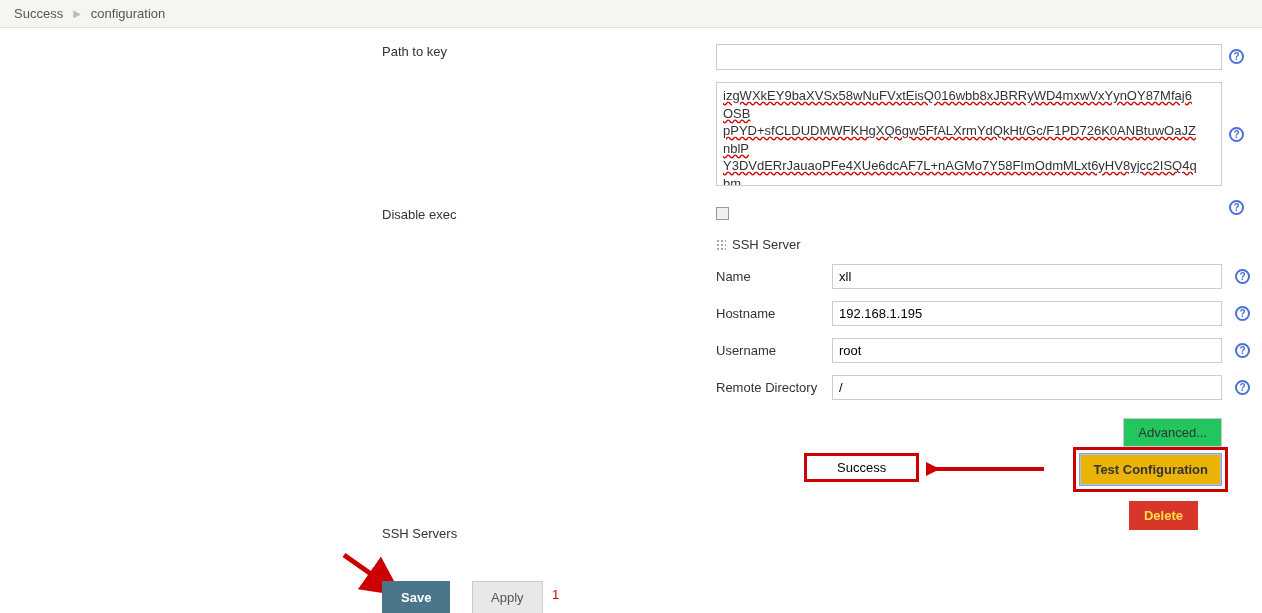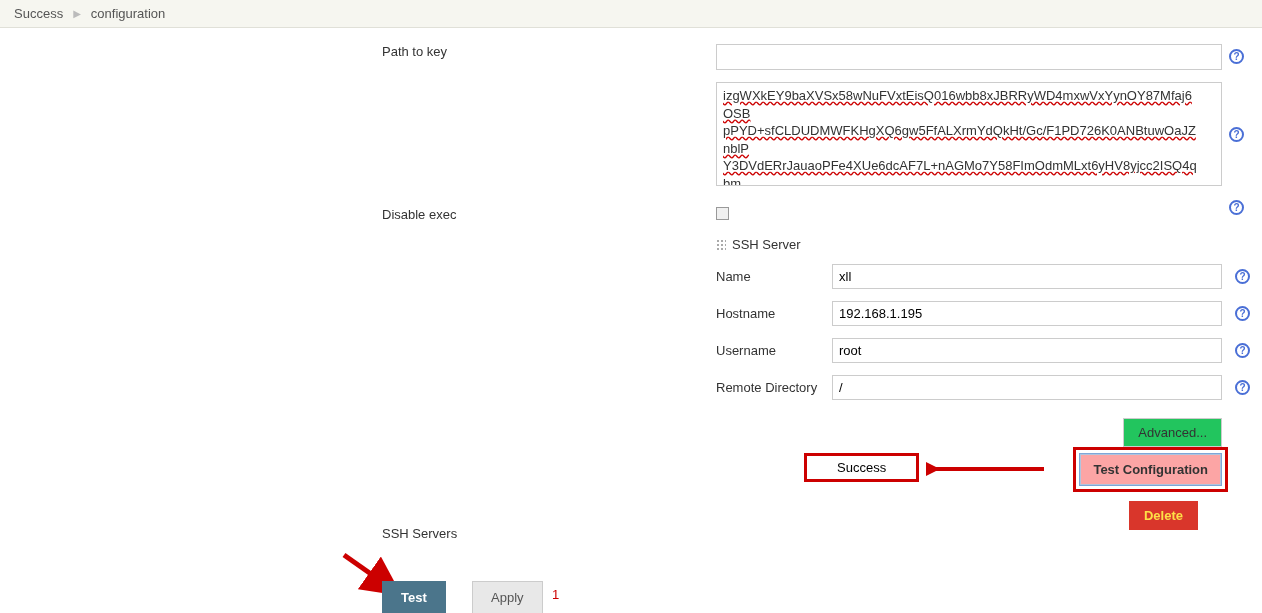--- a/index.html
+++ b/index.html
@@ -25,21 +25,21 @@
   .sub-row .sub-lbl { width: 116px; flex-shrink: 0; }
   .sub-row input.text { flex: 1; }
   .sub-row .help { top: 10px; right: -28px; }
   .btn { display: inline-flex; align-items: center; justify-content: center; border: 1px solid #ccc; background: #22c55e; padding: 6px 14px; font-size: 13px; color: #333; cursor: pointer; }
   .btn-primary { background: #4b758b; color: #fff; border-color: #4b758b; font-weight: bold; }
   .btn-danger { background: #d9362b; color: #fde047; border-color: #d9362b; font-weight: bold; }
   .btn-adv { float: right; margin-top: 12px; }
   .action-row { position: relative; height: 54px; }
   .success-box { position: absolute; left: 88px; top: 6px; border: 3px solid #c00; padding: 4px 30px; color: #000; font-size: 13px; }
   .test-box { position: absolute; right: -6px; top: 0px; border: 3px solid #c00; padding: 4px; }
-  .test-btn { background: #fca5a5; border: 1px solid #b0c4de; outline: 1px solid #7ea6d8; padding: 7px 12px; color: #333; font-weight: bold; font-size: 13px; cursor: pointer; }
+  .test-btn { background: #eab308; border: 1px solid #b0c4de; outline: 1px solid #7ea6d8; padding: 7px 12px; color: #333; font-weight: bold; font-size: 13px; cursor: pointer; }
   .arrow-right { position: absolute; left: 210px; top: 8px; }
   .arrow-svg-left { width: 120px; height: 28px; }
   .delete-row { position: relative; height: 40px; }
   .delete-row .btn-danger { position: absolute; right: 24px; top: 0; }
   .bottom-bar { height: 60px; position: relative; margin-top: 20px; }
   .bottom-bar .save-btn { position: absolute; left: 382px; top: 14px; padding: 8px 18px; }
   .bottom-bar .apply-btn { position: absolute; left: 472px; top: 14px; padding: 8px 18px; background: #e8e8e8; color: #555; }
   .bottom-bar .anno { position: absolute; left: 552px; top: 20px; color: #c00; font-size: 13px; }
   .save-arrow { position: absolute; left: 338px; top: -18px; }
   .row-path .in-col input { height: 26px; }
@@ -147,18 +147,18 @@
     <div class="save-arrow">
       <svg width="80" height="58" viewBox="0 0 80 58">
         <defs>
             <marker id="ah2" markerWidth="8" markerHeight="8" refX="7" refY="4" orient="auto">
               <path d="M0,0 L8,4 L0,8 Z" fill="#c00"></path>
             </marker>
           </defs>
         <line x1="6" y1="6" x2="60" y2="44" stroke="#c00" stroke-width="5" marker-end="url(#ah2)"></line>
       </svg>
     </div>
-    <button class="btn btn-primary save-btn">Test</button>
+    <button class="btn btn-primary save-btn">Save</button>
     <button class="btn apply-btn">Apply</button>
     <span class="anno">1</span>
   </div>
 
 </div>
 
 </body></html>

